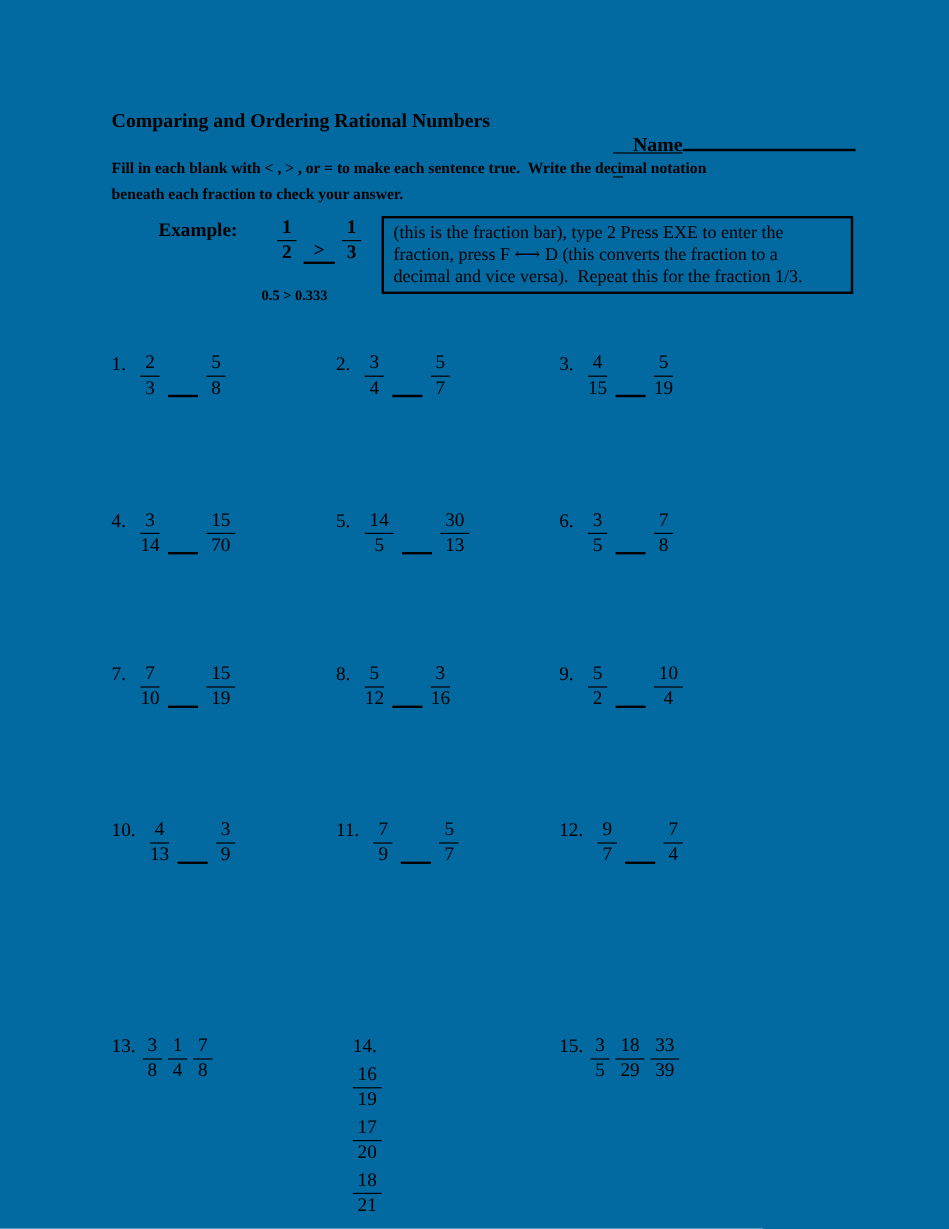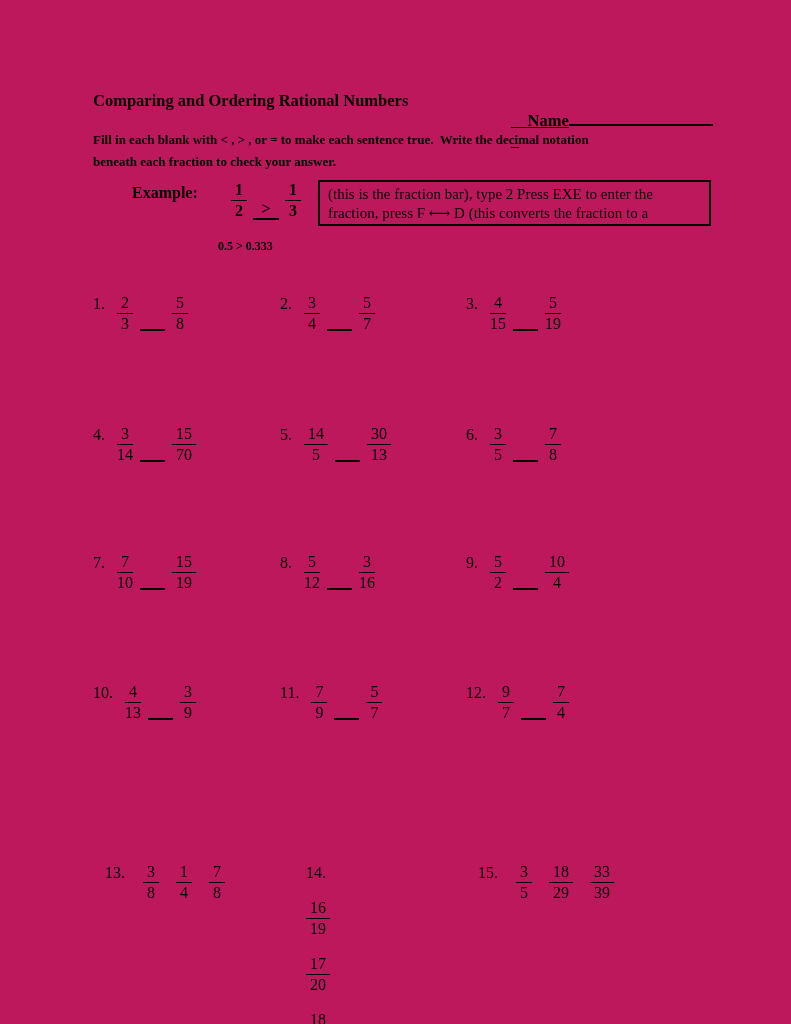--- a/index.html
+++ b/index.html
@@ -1,19 +1,19 @@
 <!DOCTYPE html>
 <html><head>
 <meta charset="utf-8">
 <style>
   html, body { margin:0; padding:0; background:#e8e8e8; }
   .page {
     position:relative;
     width:791px; height:1024px;
-    background:#be185d;
+    background:#0369a1;
     color:#000000;
     font-family:"Liberation Serif","DejaVu Serif",serif;
     margin:0 auto;
     overflow:hidden;
   }
   .abs { position:absolute; }
 
   
   .title { left:93px; top:91px; font-size:16.5px; font-weight:bold; white-space:pre; }
   .namewrap { left:511px; top:91px; font-size:16.5px; font-weight:bold; white-space:pre;text-decoration:underline; }
@@ -58,21 +58,21 @@
     width:26px; text-align:center;
     border-bottom:2px solid #000;
     margin:0 6px; line-height:18px;
   }
 
   .r1 { top:294px; } .r2 { top:425px; } .r3 { top:553px; } .r4 { top:683px; } .r5 { top:863px; }
   .c1 { left:93px; } .c2 { left:280px; } .c3 { left:466px; }
   .r5.c2 { left:294px;flex-direction:column; }
 
   
-  .ordering { position:absolute; display:flex; align-items:flex-start; font-size:16px; gap:17px;margin-left:12px; }
+  .ordering { position:absolute; display:flex; align-items:flex-start; font-size:16px; gap:5px; }
   .ordering .plabel { margin-right:1px; }
 </style>
 </head>
 <body>
 
 <div class="page">
 
   <div class="abs title">Comparing and Ordering Rational Numbers</div>
   <div class="abs namewrap">
     <span>Name</span><span class="name-underline"></span>
@@ -93,20 +93,21 @@
     <span class="frac">
       <span class="num">1</span>
       <span class="den">3</span>
     </span>
   </div>
   <div class="abs decimal-check">0.5 &gt; 0.333</div>
 
   <div class="abs calc-box">
     <span class="line">(this is the fraction bar), type 2 Press EXE to enter the</span>
     <span class="line">fraction, press F ⟷ D (this converts the fraction to a</span>
+    <span class="line">decimal and vice versa).  Repeat this for the fraction 1/3.</span>
   </div>
 
   <div class="problem r1 c1">
     <span class="plabel">1.</span>
     <span class="frac">
         <span class="num">2</span>
         <span class="den">3</span>
       </span>
     <span class="blank"></span>
     <span class="frac">

